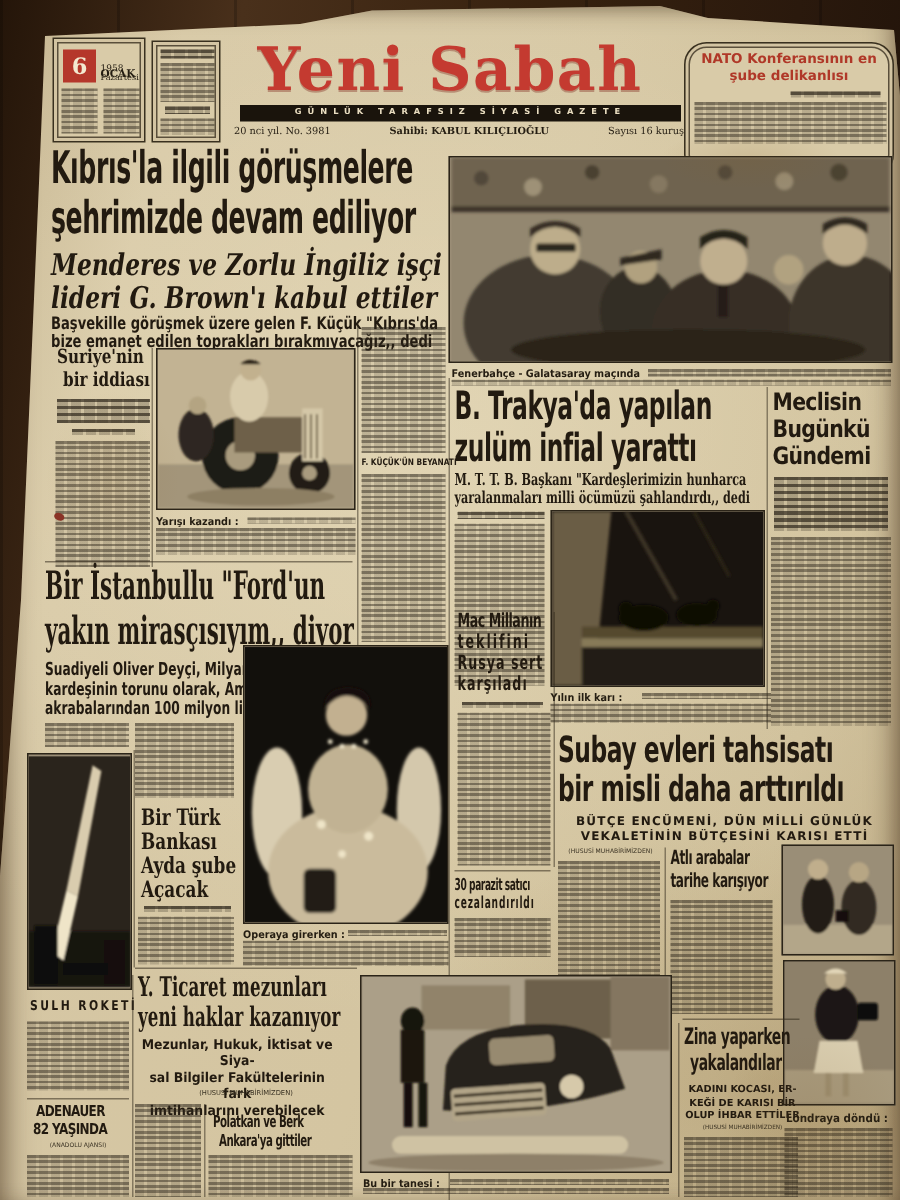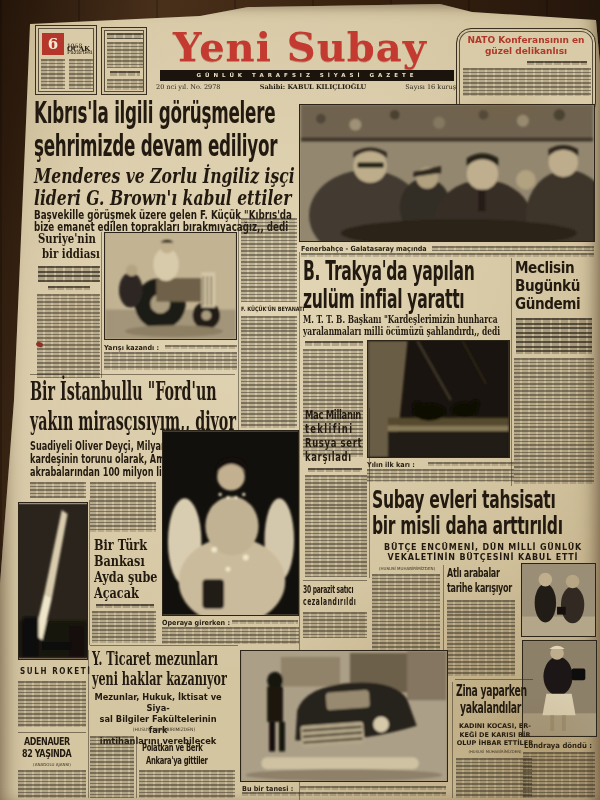--- a/index.html
+++ b/index.html
@@ -54,34 +54,34 @@
       <div class="abs tx" style="left:33px;top:33px;width:24px;height:30px;"></div>
     </div>
 
     <div class="abs box2" style="left:101px;top:27px;width:46px;height:68px;">
       <div class="abs txb" style="left:5px;top:5px;width:36px;height:6px;"></div>
       <div class="abs tx" style="left:5px;top:14px;width:36px;height:26px;"></div>
       <div class="abs txb" style="left:8px;top:43px;width:30px;height:5px;"></div>
       <div class="abs tx" style="left:5px;top:51px;width:36px;height:11px;"></div>
     </div>
 
-    <div class="abs" style="left:150px;top:26px;width:300px;height:42px;text-align:center;font-family:'DejaVu Serif',serif;font-weight:bold;font-size:40px;color:#c43a30;letter-spacing:1px;text-shadow:0 1px 0 rgba(120,30,20,.35);line-height:42px;">Yeni Subay</div>
+    <div class="abs" style="left:150px;top:26px;width:300px;height:42px;text-align:center;font-family:'DejaVu Serif',serif;font-weight:bold;font-size:40px;color:#c43a30;letter-spacing:1px;text-shadow:0 1px 0 rgba(120,30,20,.35);line-height:42px;">Yeni Sabah</div>
 
     <div class="abs" style="left:160px;top:70px;width:294px;height:11px;background:#1a140c;color:#e9ddc0;font-size:5.5px;font-weight:bold;letter-spacing:4px;text-align:center;line-height:11px;">GÜNLÜK  TARAFSIZ  SİYASİ  GAZETE</div>
 
     <div class="abs serif" style="left:156px;top:83px;width:300px;font-size:6.5px;display:flex;justify-content:space-between;">
-      <span>20 nci yıl. No. 2978</span>
+      <span>20 nci yıl. No. 3981</span>
       <span style="font-weight:bold;">Sahibi: KABUL KILIÇLIOĞLU</span>
       <span>Sayısı 16 kuruş</span>
     </div>
 
     <div class="abs box2" style="left:456px;top:28px;width:140px;height:90px;border-radius:15px;">
       <div class="abs" style="left:4px;top:6px;width:130px;text-align:center;color:#b03828;font-weight:bold;font-size:9px;line-height:11px;">
         <div>NATO Konferansının en</div>
-        <div>güzel delikanlısı</div>
+        <div>şube delikanlısı</div>
       </div>
       <div class="abs txb" style="left:70px;top:32px;width:60px;height:4px;"></div>
       <div class="abs tx" style="left:6px;top:39px;width:128px;height:28px;"></div>
     </div>
 
     <div class="abs slab" style="left:34px;top:98px;font-size:30px;transform:scaleX(.56);">Kıbrıs'la ilgili görüşmelere</div>
     <div class="abs slab" style="left:34px;top:131px;font-size:30px;transform:scaleX(.56);">şehrimizde devam ediliyor</div>
 
     <div class="abs slab serif" style="left:34px;top:166px;font-size:20px;font-style:italic;transform:scaleX(.78);letter-spacing:0;">Menderes ve Zorlu İngiliz işçi</div>
     <div class="abs slab serif" style="left:34px;top:188px;font-size:20px;font-style:italic;transform:scaleX(.78);letter-spacing:0;">lideri G. Brown'ı kabul ettiler</div>
@@ -223,21 +223,21 @@
     <div class="abs slab" style="left:305px;top:436px;font-size:13px;letter-spacing:1px;transform:scaleX(.65);">Rusya sert</div>
     <div class="abs slab" style="left:305px;top:450px;font-size:13px;letter-spacing:1px;transform:scaleX(.65);">karşıladı</div>
     <div class="abs txb" style="left:308px;top:468px;width:54px;height:4px;"></div>
     <div class="abs tx" style="left:305px;top:475px;width:62px;height:102px;"></div>
     <div class="abs vr" style="left:369px;top:408px;height:170px;"></div>
 
     <div class="abs slab" style="left:372px;top:488px;font-size:24px;transform:scaleX(.65);">Subay evleri tahsisatı</div>
     <div class="abs slab" style="left:372px;top:514px;font-size:24px;transform:scaleX(.65);">bir misli daha arttırıldı</div>
     <div class="abs" style="left:372px;top:543px;width:222px;text-align:center;font-weight:bold;font-size:8px;letter-spacing:.8px;line-height:10px;color:#221a10;">
       <div>BÜTÇE ENCÜMENİ, DÜN MİLLİ GÜNLÜK</div>
-      <div>VEKALETİNİN BÜTÇESİNİ KABUL ETTİ</div>
+      <div>VEKALETİNİN BÜTÇESİNİ KARISI ETTİ</div>
     </div>
     <div class="abs tiny" style="left:372px;top:566px;width:70px;text-align:center;transform:scale(.9);">(HUSUSİ MUHABİRİMİZDEN)</div>
     <div class="abs tx" style="left:372px;top:574px;width:68px;height:82px;"></div>
 
     <div class="abs vr" style="left:443px;top:565px;height:112px;"></div>
     <div class="abs slab" style="left:447px;top:566px;font-size:13px;transform:scaleX(.62);">Atlı arabalar</div>
     <div class="abs slab" style="left:447px;top:581px;font-size:13px;transform:scaleX(.62);">tarihe karışıyor</div>
     <div class="abs tx" style="left:447px;top:600px;width:68px;height:76px;"></div>
 
     <div class="abs photo" style="left:521px;top:563px;width:75px;height:74px;">

